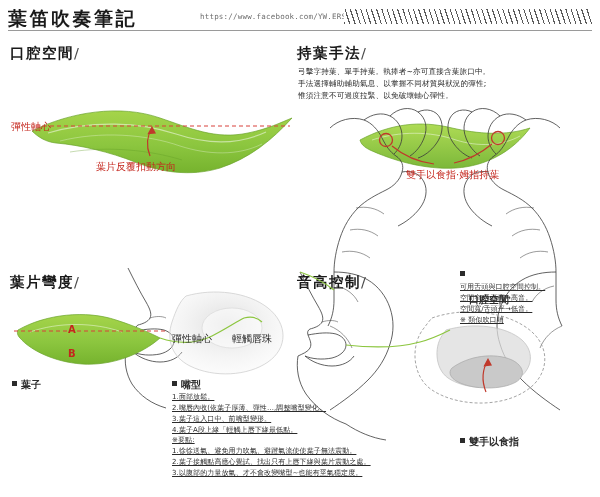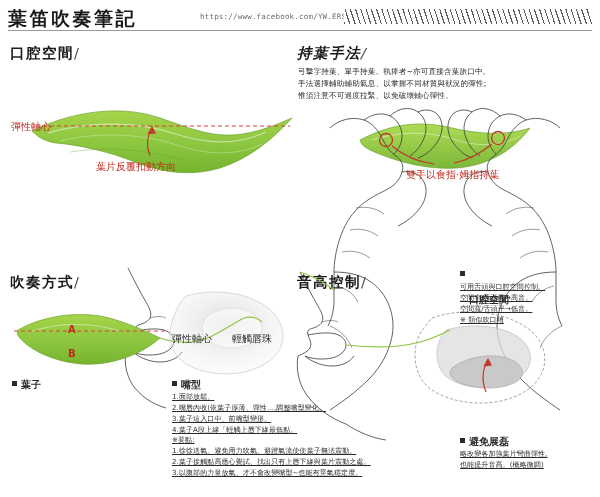--- a/index.html
+++ b/index.html
@@ -106,21 +106,21 @@
     <path d="M70,152 C108,146 150,150 182,160" stroke="#5f9a24" stroke-opacity=".45" stroke-width=".8" fill="none"></path>
 
     <line class="dash-red" x1="36" y1="126" x2="290" y2="126"></line>
 
     <path class="ln-red" d="M150,156 C146,146 147,136 152,128"></path>
     <path d="M152,126 l-4.6,8.2 l8.6,-.6 Z" fill="#c0392b"></path>
   </svg>
   <div class="lbl lbl-red" style="left:11px; top:120px;">彈性軸心</div>
   <div class="lbl lbl-red" style="left:96px; top:160px;">葉片反覆扣動方向</div>
 
-  <div class="sec-h" style="left:297px; top:44px;font-style:italic;"><span>持葉手法</span><span class="slash">/</span></div>
+  <div class="sec-h" style="left:297px; top:44px;"><span>持葉手法</span><span class="slash">/</span></div>
   <div class="body-txt" style="left:298px; top:66px; width:290px;">弓擊字持葉、單手持葉。執捧者~亦可直接含葉旅口中。
 手法選擇輔助輔助氣息、以掌握不同材質與狀況的彈性;
 惟須注意不可過度拉緊、以免破壞軸心彈性。</div>
 
   <svg width="600" height="497">
 
     <path d="M360,140 C390,124 420,120 452,128 C478,134 506,136 530,128
              C512,152 486,166 456,168 C424,170 392,160 370,150 C364,147 361,144 360,140 Z" fill="url(#lg2)" stroke="#6aa32b" stroke-width=".7"></path>
     <path d="M372,140 C400,131 430,131 456,140 C478,147 502,146 520,136" stroke="#ffffff" stroke-opacity=".45" stroke-width="1" fill="none"></path>
 
@@ -158,21 +158,21 @@
     <path class="ln-thin" d="M554,286 C544,288 536,294 532,302"></path>
     <path class="ln-thin" d="M562,326 C552,330 544,338 540,348"></path>
 
     <circle cx="386" cy="140" r="6.5" fill="none" stroke="#c0392b" stroke-width="1.3"></circle>
     <circle cx="498" cy="138" r="6.5" fill="none" stroke="#c0392b" stroke-width="1.3"></circle>
     <path class="ln-red" d="M392,146 C404,156 418,162 434,164"></path>
     <path class="ln-red" d="M492,144 C480,154 468,160 454,163"></path>
   </svg>
   <div class="lbl lbl-red" style="left:406px; top:168px;">雙手以食指·姆指持葉</div>
 
-  <div class="sec-h" style="left:10px; top:273px;"><span>吹奏方式</span><span class="slash">/</span></div>
+  <div class="sec-h" style="left:10px; top:273px;"><span>葉片彎度</span><span class="slash">/</span></div>
 
   <svg width="600" height="497">
 
     <path class="ln" d="M128,268 C134,280 140,292 146,302 C150,309 152,314 150,318
                         C148,322 142,324 138,325 C136,326 135,328 136,331
                         C138,336 140,340 138,344 C136,348 130,350 126,352"></path>
     <path class="ln" d="M136,331 C146,329 156,328 164,330 C170,332 174,336 174,341
                         C174,347 168,352 160,354 C150,356 140,355 133,352"></path>
     <path class="ln" d="M133,352 C140,358 150,362 160,362 C170,362 178,358 182,352"></path>
     <path class="ln" d="M126,352 C124,362 126,374 132,384 C140,396 152,404 166,408"></path>
@@ -241,17 +241,15 @@
   </svg>
 
   <div class="bullet-sq" style="left:460px; top:271px;"></div>
   <div class="lbl" style="left:469px; top:268px; font-weight:bold;margin-top:25px;">口腔空間</div>
   <div class="tiny-txt" style="left:460px; top:282px; width:132px;">可用舌頭與口腔空間控制。
 空間窄/舌頭高→高音。
 空間寬/舌頭平→低音。
 ※ 類似吹口哨</div>
 
   <div class="bullet-sq" style="left:460px; top:438px;"></div>
-  <div class="lbl" style="left:469px; top:435px; font-weight:bold;">避免展磊</div>
-  <div class="tiny-txt" style="left:460px; top:449px; width:134px;">略改變各加強葉片彎曲彈性,
-也能提升音高。(概略微調)</div>
+  <div class="lbl" style="left:469px; top:435px; font-weight:bold;">雙手以食指</div>
 
 </div>
 
 </body></html>

